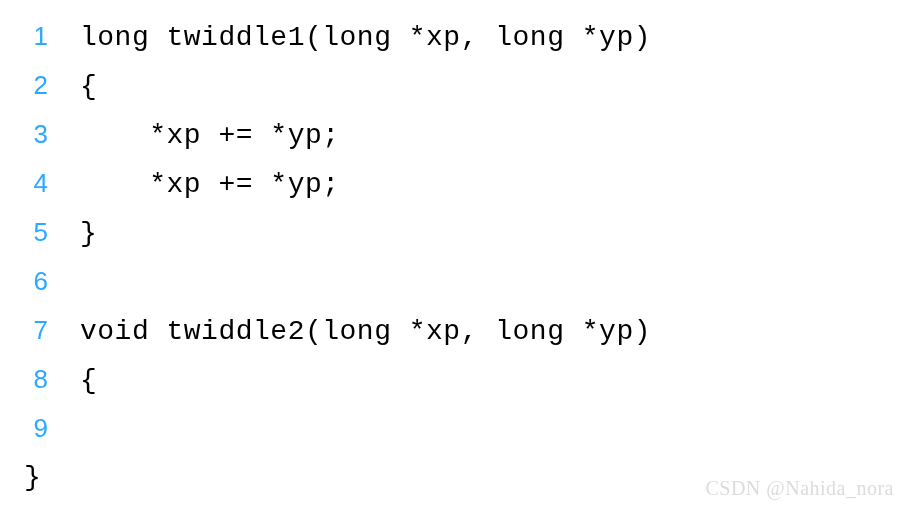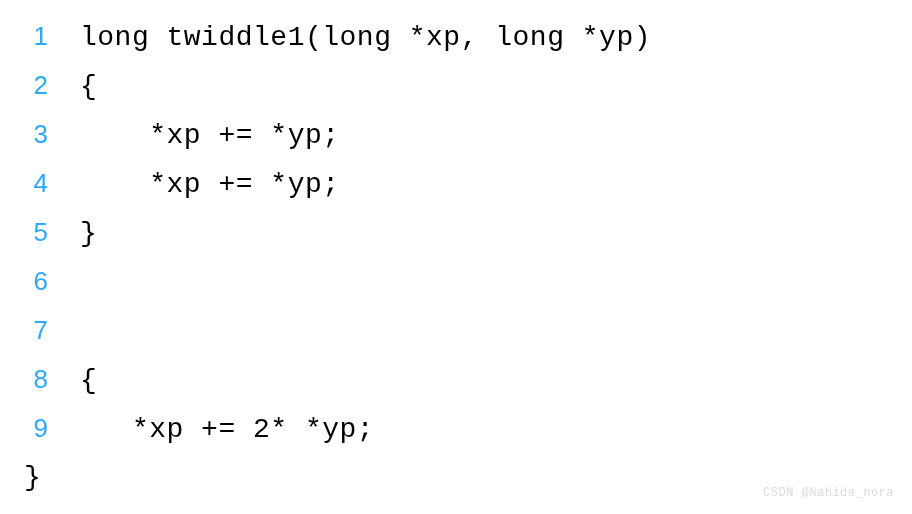--- a/index.html
+++ b/index.html
@@ -40,22 +40,22 @@
       white-space: pre;
       padding-left: 24px;
       font-family: "Courier New", Courier, monospace;
       letter-spacing: 0.5px;
     }
     .watermark {
       position: absolute;
       bottom: 14px;
       right: 18px;
       color: #dcdcdc;
-      font-family: Liberation Mono, monospace;
-      font-size: 12px;
+      font-family: Liberation Serif, serif;
+      font-size: 20px;
       letter-spacing: 0.5px;
     }
   </style>
 </head>
 <body>
 
 <div class="code-container">
   <div class="code-line">
     <span class="line-number">1</span>
     <span class="code-content">long twiddle1(long *xp, long *yp)</span>
@@ -75,27 +75,27 @@
   <div class="code-line">
     <span class="line-number">5</span>
     <span class="code-content">}</span>
   </div>
   <div class="code-line">
     <span class="line-number">6</span>
     <span class="code-content"></span>
   </div>
   <div class="code-line">
     <span class="line-number">7</span>
+    <span class="code-content">void twiddle2(long *xp, long *yp)</span>
   </div>
   <div class="code-line">
     <span class="line-number">8</span>
     <span class="code-content">{</span>
   </div>
   <div class="code-line">
     <span class="line-number">9</span>
-    <span class="code-content">   *xp += 2* *yp;</span>
   </div>
   <div class="code-line">
     <span class="code-content">}</span>
   </div>
 </div>
 
 <div class="watermark">CSDN @Nahida_nora</div>
 
 </body></html>

